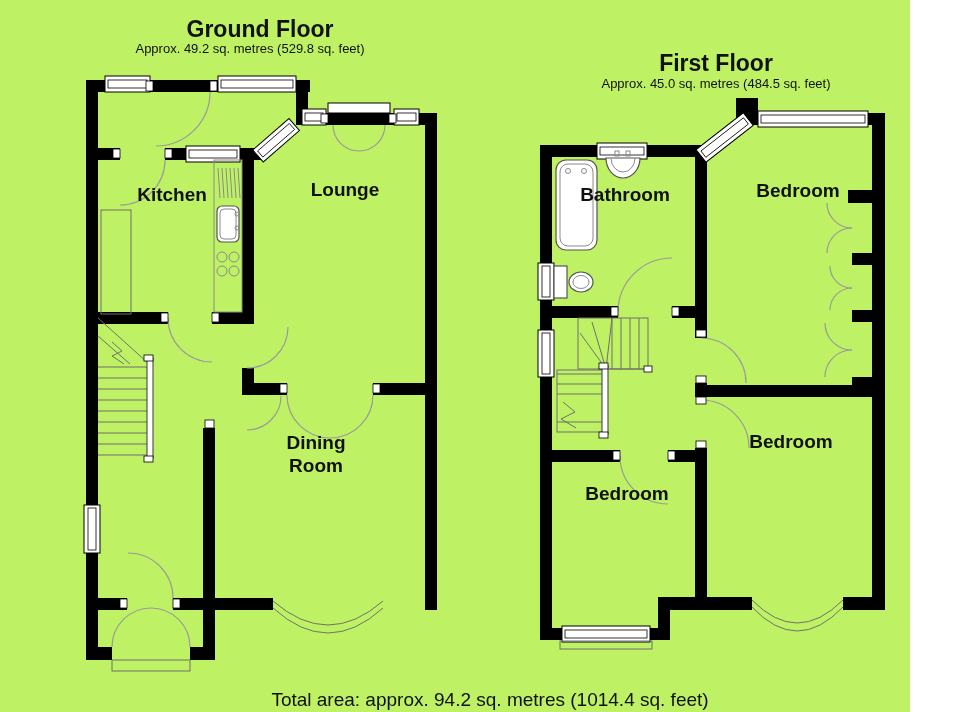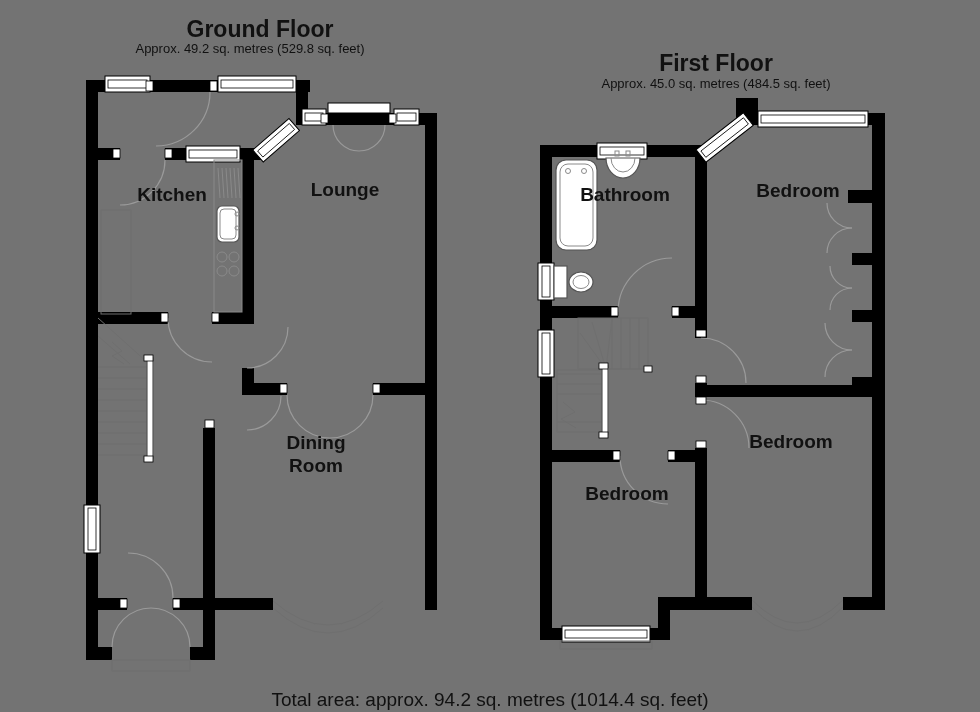--- a/index.html
+++ b/index.html
@@ -1,17 +1,17 @@
 <!DOCTYPE html>
 <html><head>
 <meta charset="utf-8">
 <style>
   html,body{margin:0;padding:0;background:#ffffff;}
   body{width:980px;height:712px;overflow:hidden;font-family:"Liberation Sans",sans-serif;}
-  .stage{position:relative;width:980px;height:712px;background:#737373;}
+  .stage{position:relative;width:910px;height:712px;background:#bef264;}
   svg{display:block;}
   .t-title{font-family:"Liberation Sans",sans-serif;font-size:23px;font-weight:bold;fill:#111;text-anchor:middle;}
   .t-sub{font-family:"Liberation Sans",sans-serif;font-size:13px;fill:#111;text-anchor:middle;}
   .t-room{font-family:"Liberation Sans",sans-serif;font-size:19px;font-weight:bold;fill:#111;text-anchor:middle;}
   .t-foot{font-family:"Liberation Sans",sans-serif;font-size:19px;fill:#111;text-anchor:middle;}
   .wall{fill:#000;}
   .win{fill:#fff;stroke:#000;stroke-width:1;}
   .win-in{fill:none;stroke:#000;stroke-width:0.8;}
   .arc{fill:none;stroke:#9a9a9a;stroke-width:1.2;}
   .thin{fill:none;stroke:#6f6f6f;stroke-width:1;}

